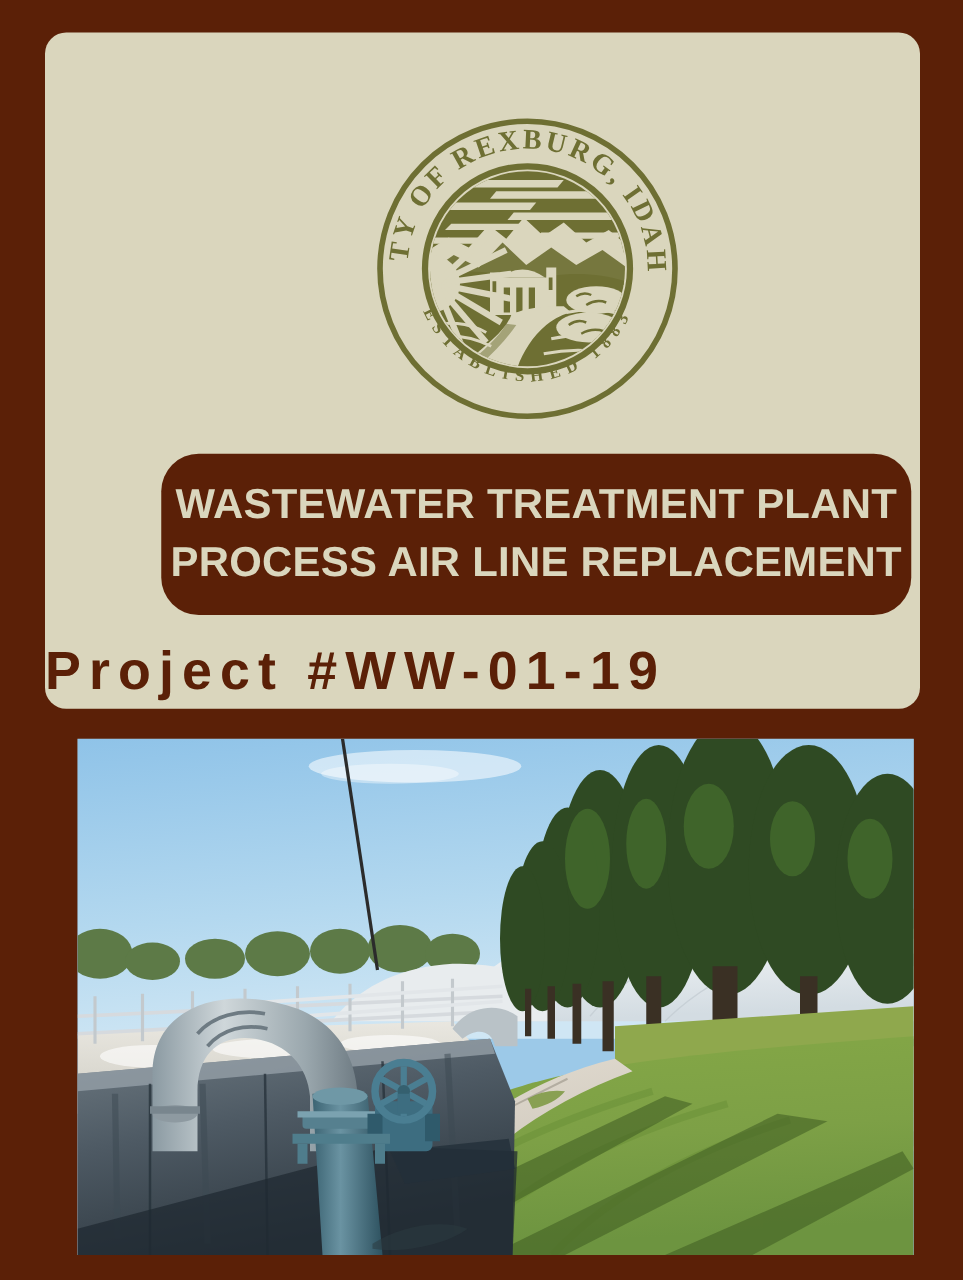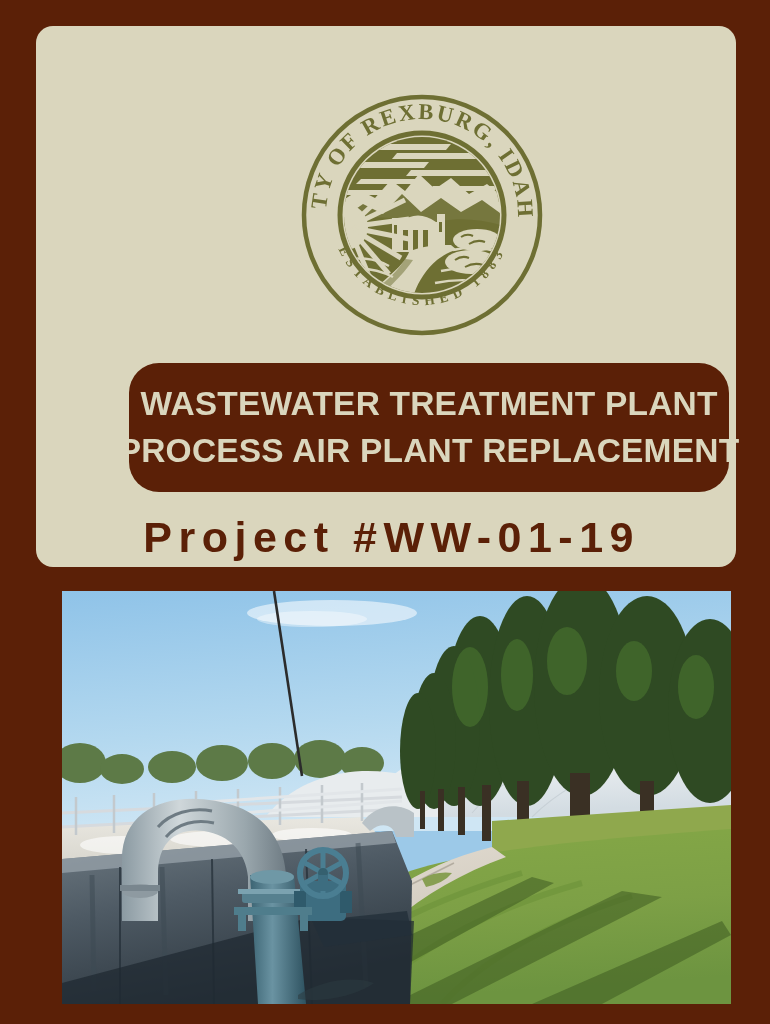--- a/index.html
+++ b/index.html
@@ -36,21 +36,21 @@
     font-size:33.5px;
     letter-spacing:0.2px;
     line-height:1.38;
     white-space:nowrap;
     text-align:center;
   }
 
   
   .project{
     position:absolute;left:0;top:487px;width:604px;
-    text-align:right;
+    text-align:left;
     color:#5b2007;
     font-family:"Liberation Sans",sans-serif;
     font-weight:bold;
     font-size:43px;
     letter-spacing:6.5px;
     white-space:nowrap;
   }
 
   
   .photo{
@@ -161,21 +161,21 @@
           <textPath href="#arcTop" startOffset="50%" text-anchor="middle">CITY OF REXBURG, IDAHO</textPath>
         </text>
         <text font-family="Liberation Serif, serif" font-size="13.5" font-weight="bold" fill="#6e6f33" letter-spacing="5.5">
           <textPath href="#arcBot" startOffset="50%" text-anchor="middle">ESTABLISHED 1883</textPath>
         </text>
       </svg>
     </div>
 
     <div class="banner">
       <div class="banner-line">WASTEWATER TREATMENT PLANT</div>
-      <div class="banner-line">PROCESS AIR PLANT REPLACEMENT</div>
+      <div class="banner-line">PROCESS AIR LINE REPLACEMENT</div>
     </div>
 
     <div class="project">Project #WW-01-19</div>
   </div>
 
   <div class="photo">
     <svg viewBox="0 0 669 413" xmlns="http://www.w3.org/2000/svg" preserveAspectRatio="none">
       <defs>
         <linearGradient id="sky" x1="0" y1="0" x2="0.25" y2="1">
           <stop offset="0" stop-color="#8fc3e8"></stop>

